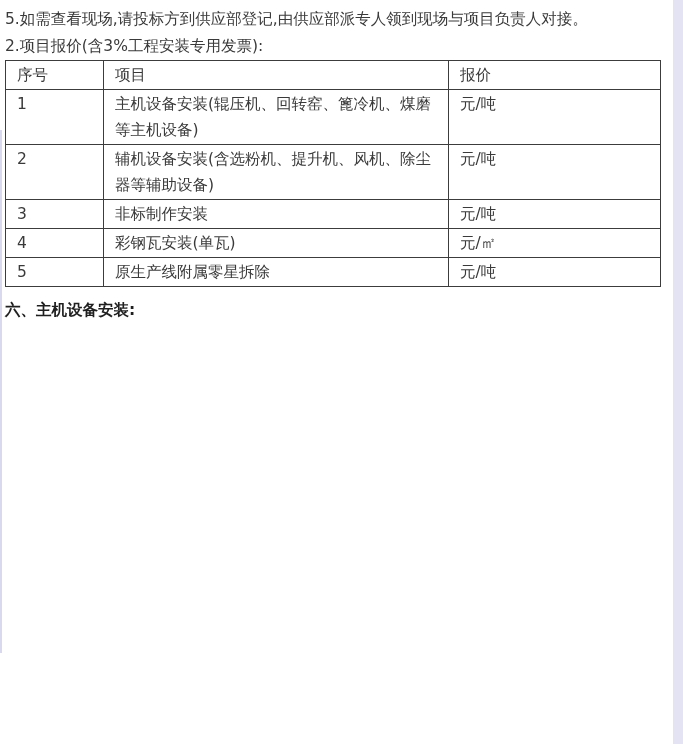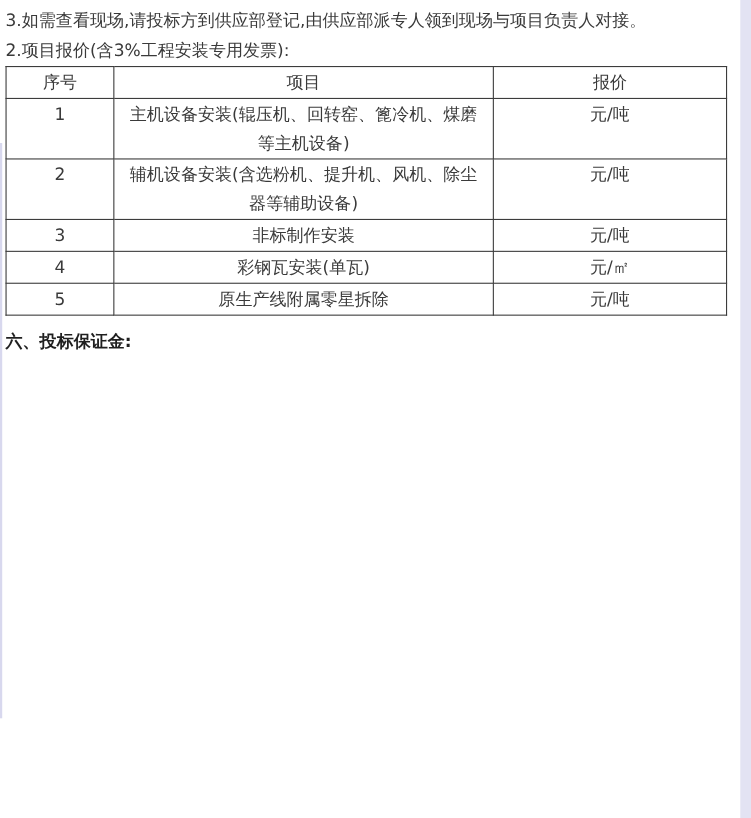--- a/index.html
+++ b/index.html
@@ -31,21 +31,21 @@
     table-layout: fixed;
     width: 655px;
     margin: 0;
   }
   table.quote col.c1 { width: 98px; }
   table.quote col.c2 { width: 345px; }
   table.quote col.c3 { width: 212px; }
   table.quote th, table.quote td {
     border: 1px solid #3c3c3c;
     font-weight: normal;
-    text-align: center;
+    text-align: left;
     vertical-align: top;
     padding: 1px 11px;
     line-height: 26px;
     font-size: 15.5px;
     color: #3a3a3a;
   }
   .sec6 { margin-top: 10px; }
   .edge-strip-right {
     position: absolute;
     top: 0;
@@ -64,21 +64,21 @@
   }
 </style>
 </head>
 <body>
 
 <div class="doc">
 
 
 
   <section>
-    <p>3.如需查看现场,请投标方到供应部登记,由供应部派专人领到现场与项目负责人对接。</p>
+    <p>5.如需查看现场,请投标方到供应部登记,由供应部派专人领到现场与项目负责人对接。</p>
     <p>2.项目报价(含3%工程安装专用发票):</p>
 
     <table class="quote">
       <colgroup>
         <col class="c1">
           <col class="c2">
           <col class="c3">
       </colgroup>
       <thead>
         <tr>
@@ -111,19 +111,19 @@
         <tr>
           <td>5</td>
           <td>原生产线附属零星拆除</td>
           <td>元/吨</td>
         </tr>
       </tbody>
     </table>
   </section>
 
   <section class="sec6">
-    <p class="heading">六、投标保证金:</p>
+    <p class="heading">六、主机设备安装:</p>
   </section>
 
 </div>
 
 <div class="edge-line-left"></div>
 <div class="edge-strip-right"></div>
 
 </body></html>

